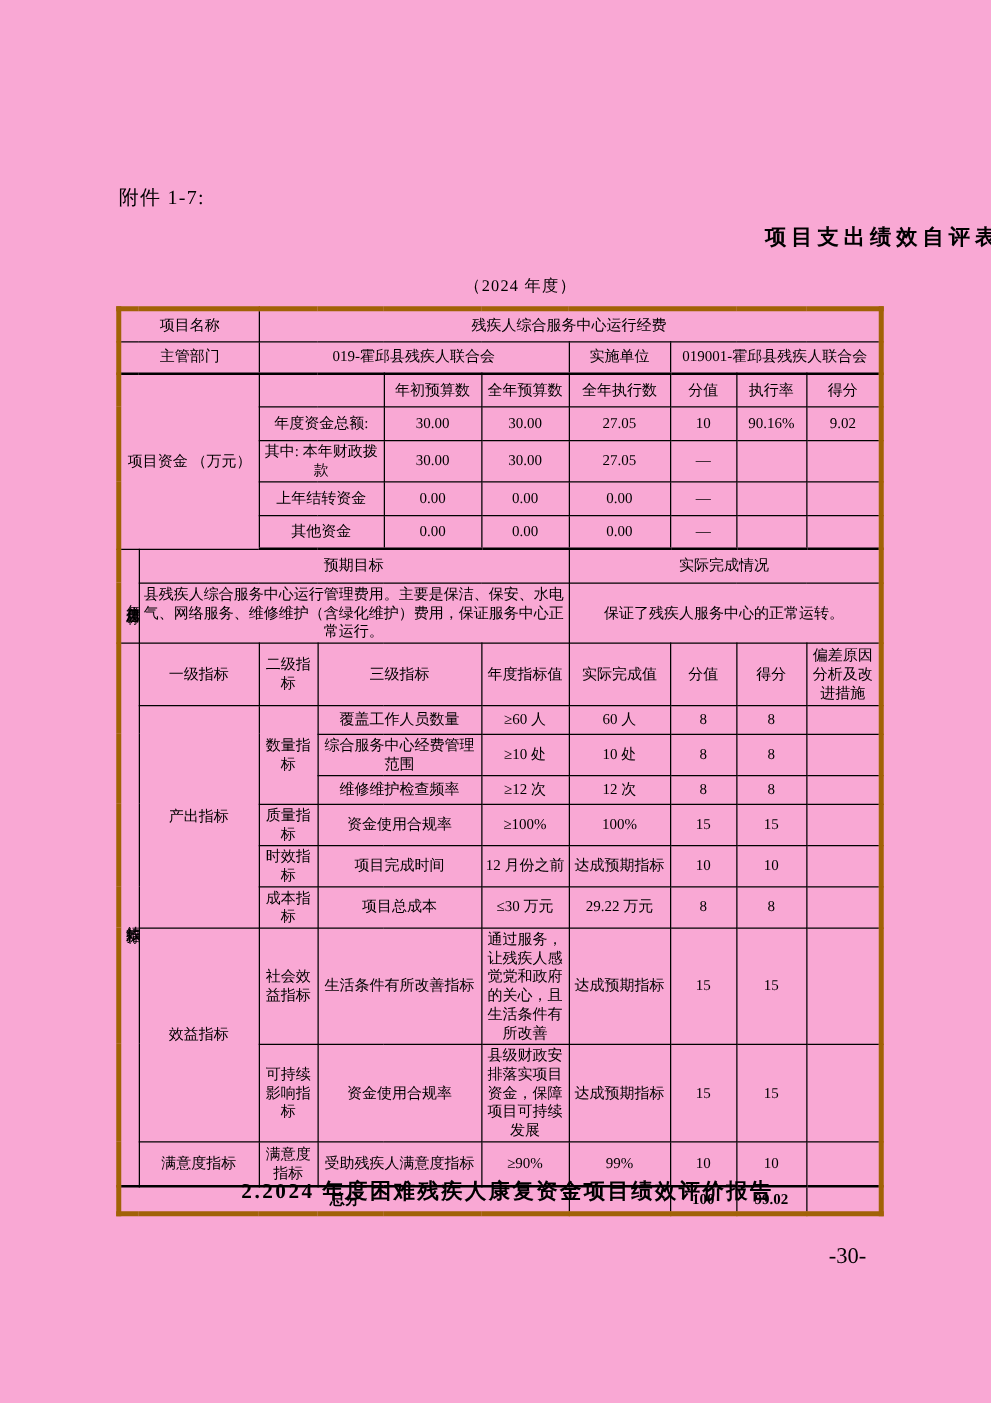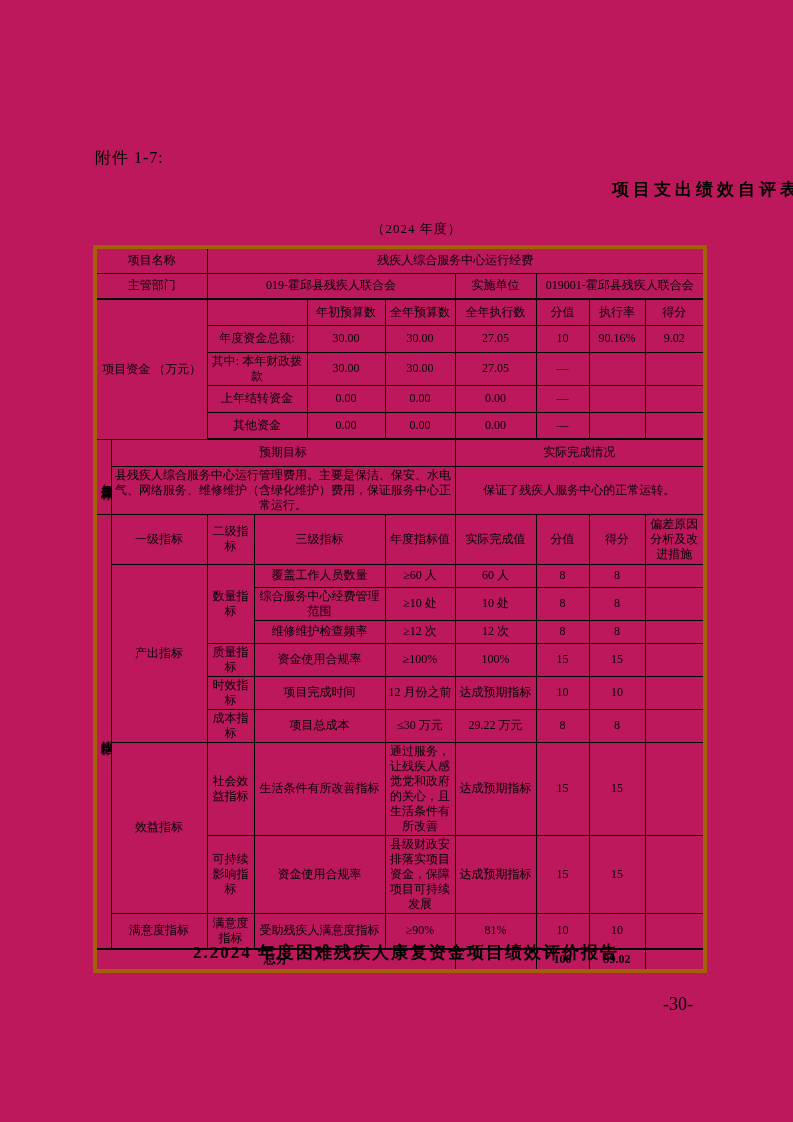--- a/index.html
+++ b/index.html
@@ -1,20 +1,20 @@
 <!DOCTYPE html>
 <html><head>
 <meta charset="utf-8">
 <style>
   * { margin:0; padding:0; box-sizing:border-box; }
   html,body { background:#e8e8e8; }
   .page {
     position:relative;
     width:793px; height:1122px;
-    background:#be185d;
+    background:#f9a8d4;
     font-family:"Liberation Serif","DejaVu Serif",serif;
     color:#000;
     overflow:hidden;
   }
   .attachment {
     position:absolute; left:95px; top:148px;
     font-size:16px; letter-spacing:1px;
   }
   .title {
     position:absolute; left:8px; top:178px; width:100%;
@@ -241,21 +241,21 @@
       <td>达成预期指标</td>
       <td>15</td>
       <td>15</td>
       <td></td>
     </tr>
     <tr style="height:36px">
       <td>满意度指标</td>
       <td>满意度指标</td>
       <td colspan="2" class="left">受助残疾人满意度指标</td>
       <td>≥90%</td>
-      <td>81%</td>
+      <td>99%</td>
       <td>10</td>
       <td>10</td>
       <td></td>
     </tr>
 
     <tr class="thick-top" style="height:22px">
       <td colspan="6" class="bold">总分</td>
       <td></td>
       <td class="bold">100</td>
       <td class="bold">99.02</td>

